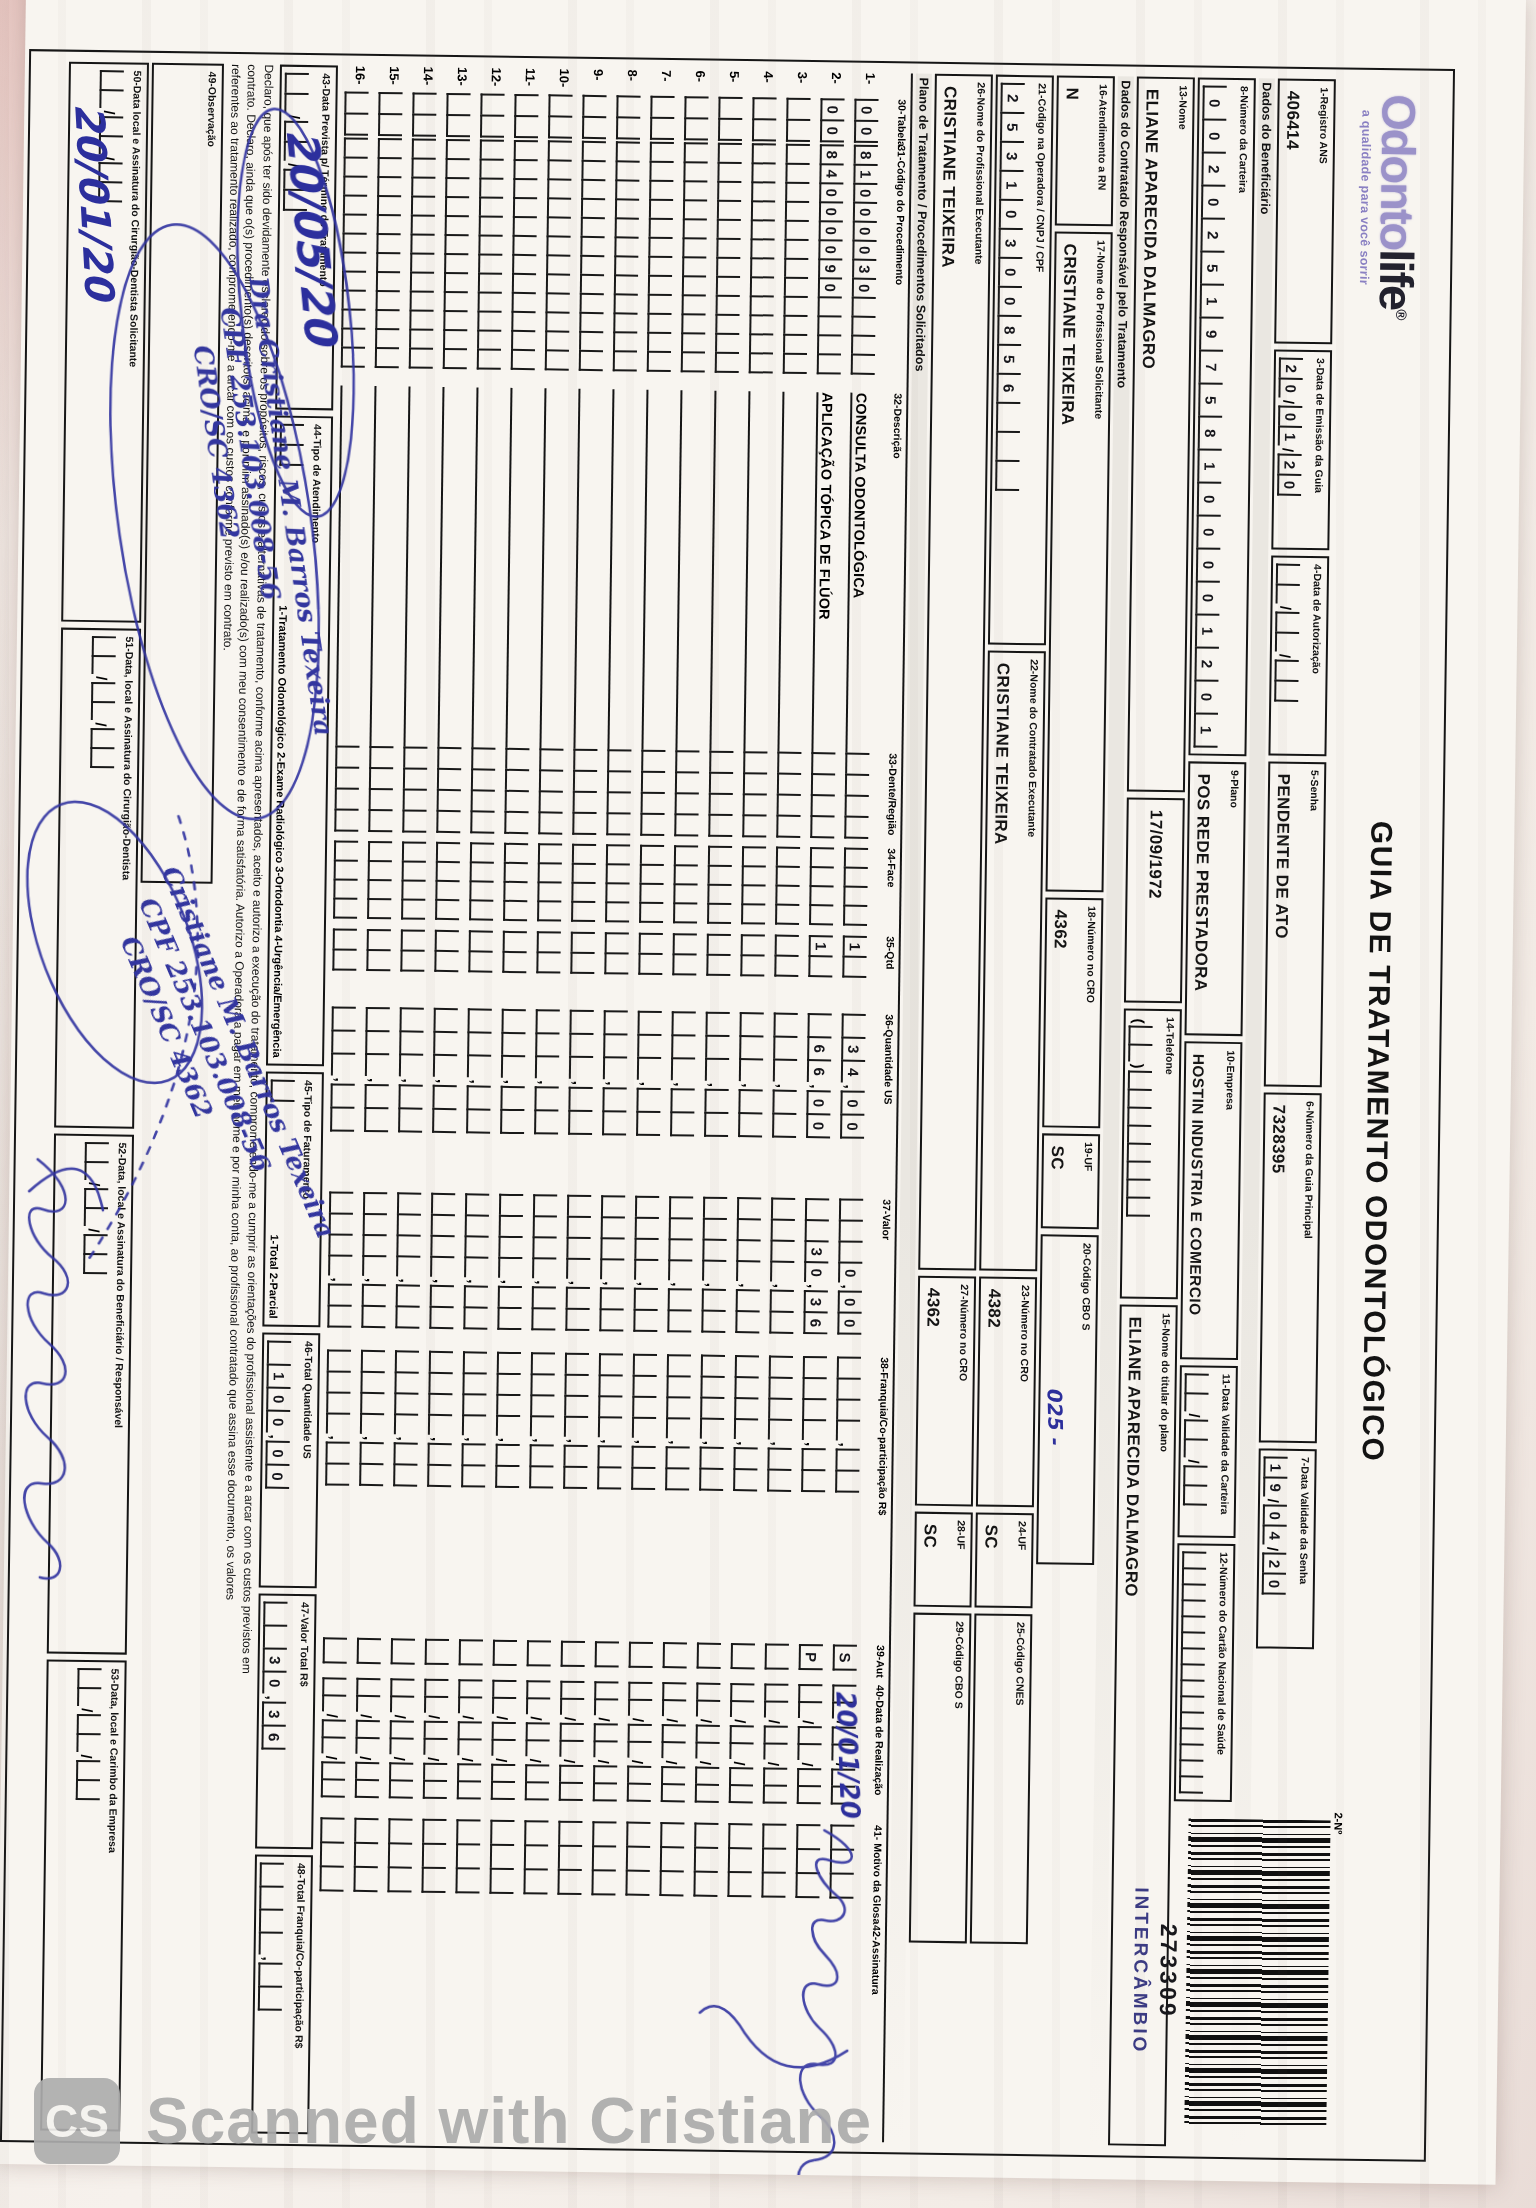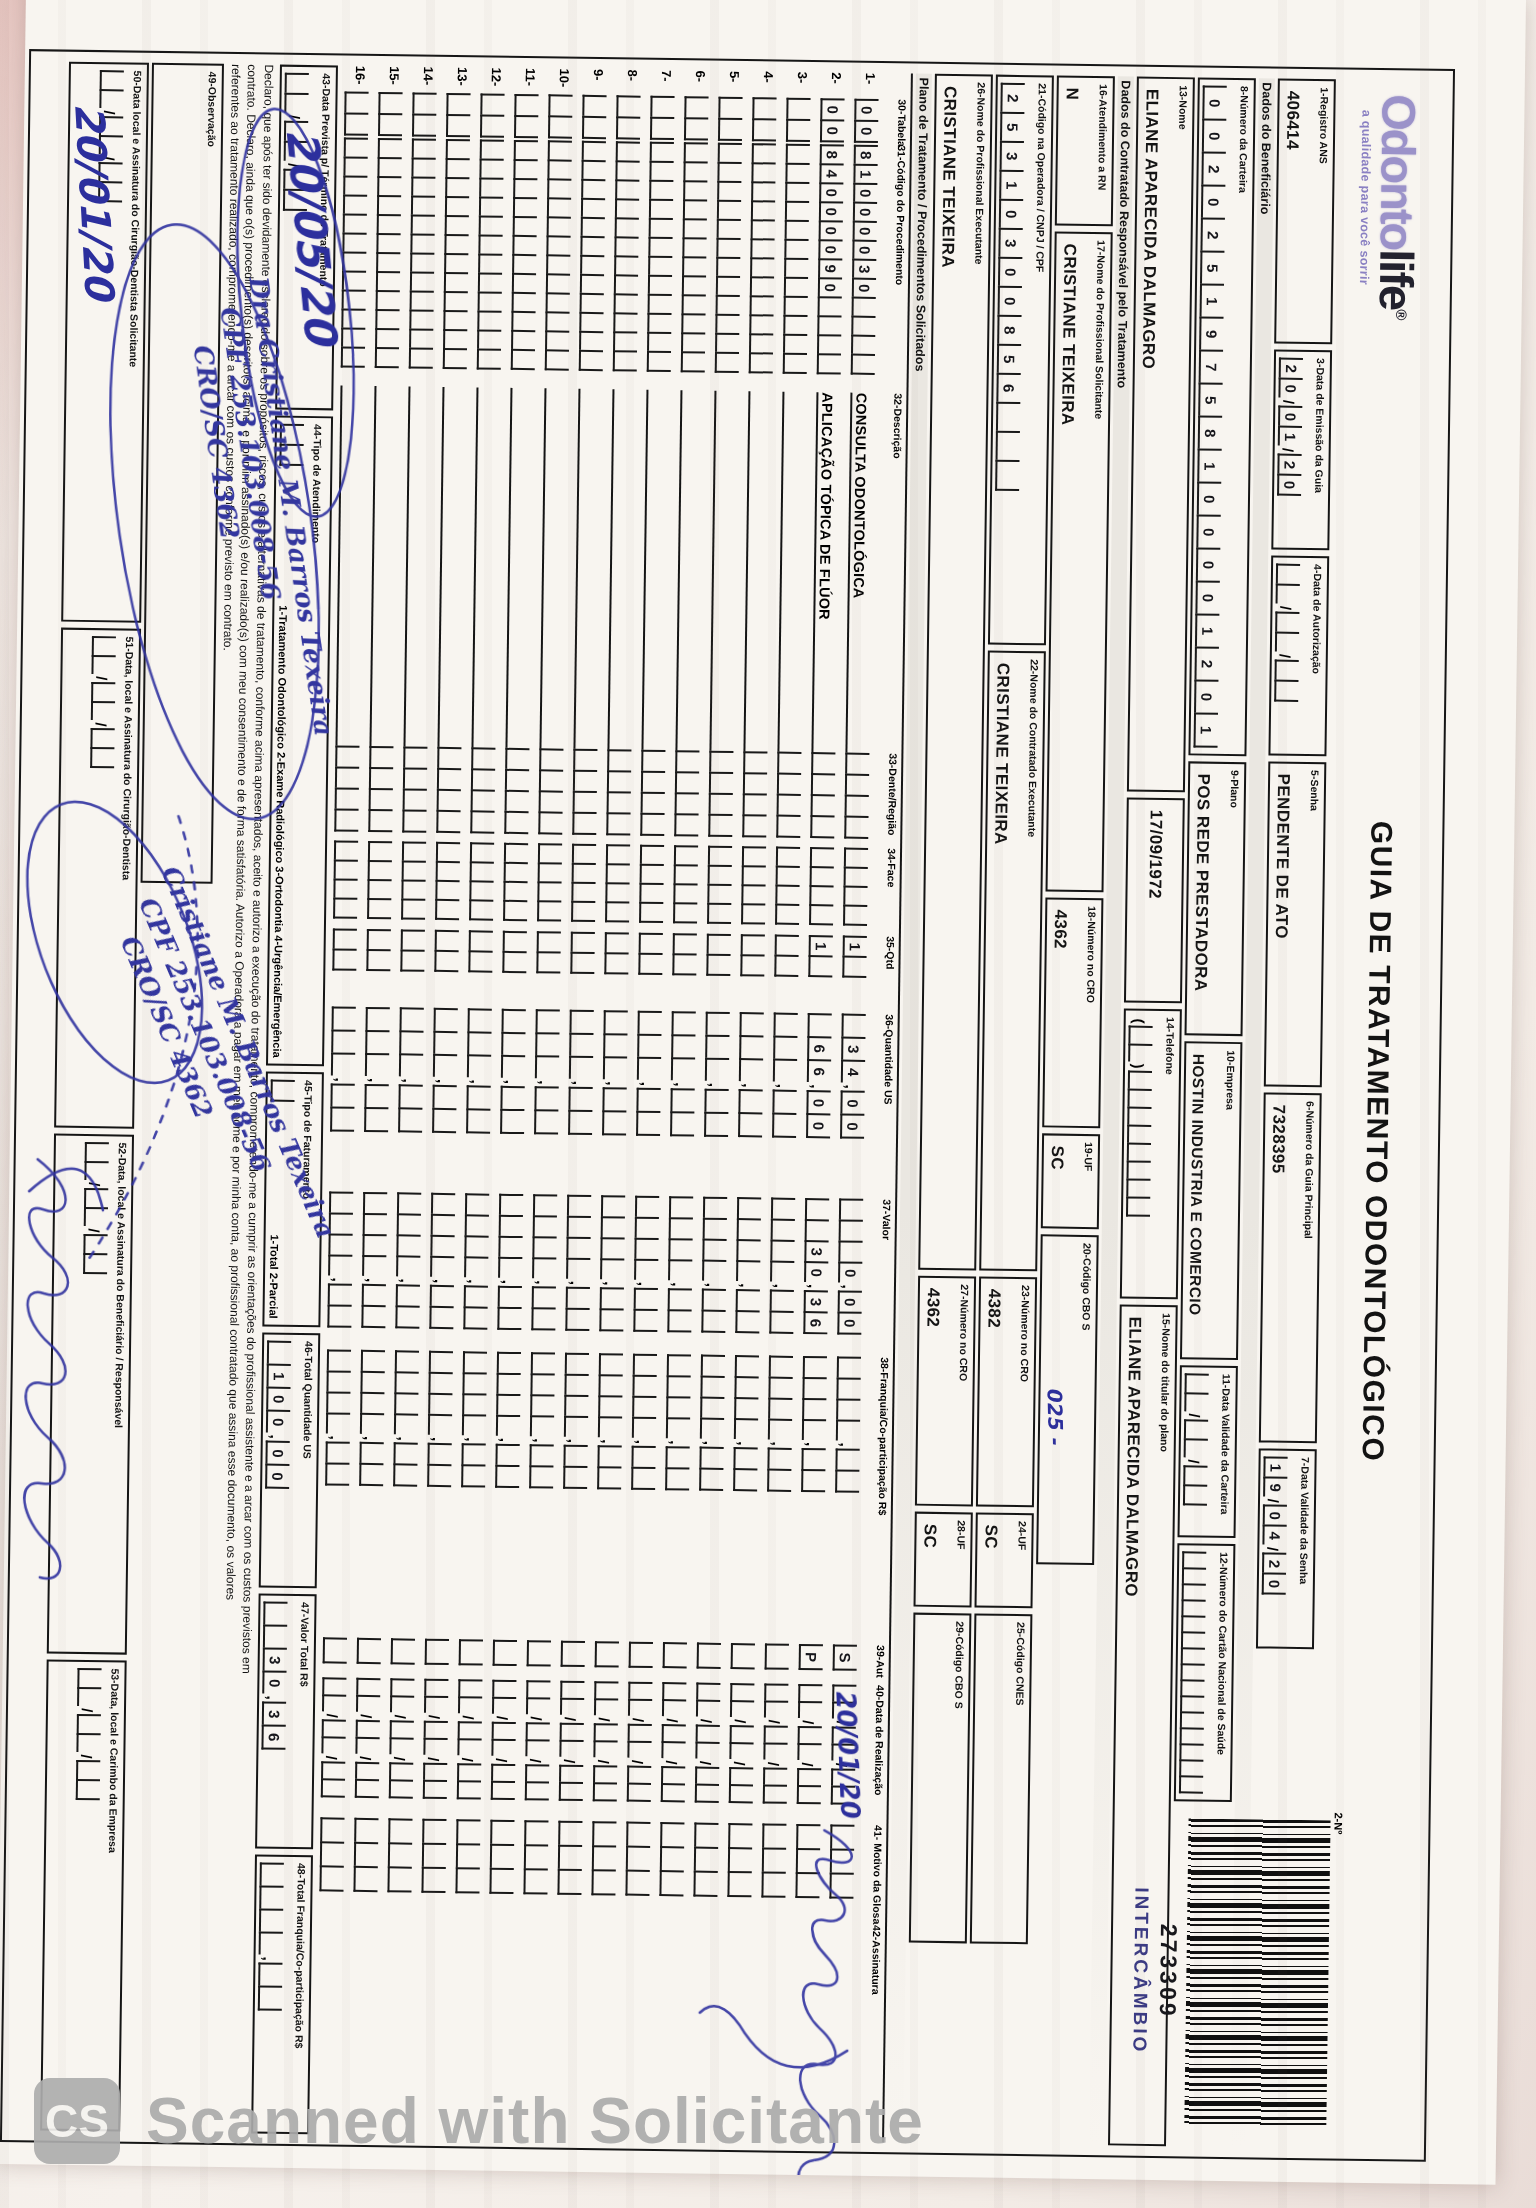--- a/index.html
+++ b/index.html
@@ -2201,14 +2201,14 @@
       <ellipse cx="540" cy="1304" rx="300" ry="96" transform="rotate(-9 540 1304)"></ellipse>
       <ellipse cx="962" cy="1398" rx="148" ry="74" transform="rotate(-22 962 1398)"></ellipse>
       <path d="M835 1336 C 960 1292 1120 1316 1286 1424" stroke-dasharray="7 10"></path>
     </g>
   </svg>
 </div>
 
 <div class="streaks"></div>
 <div class="cam">
   <div class="cslogo">CS</div>
-  <div class="camtxt">Scanned with Solicitante</div>
+  <div class="camtxt">Scanned with Cristiane</div>
 </div>
 
 </body></html>

